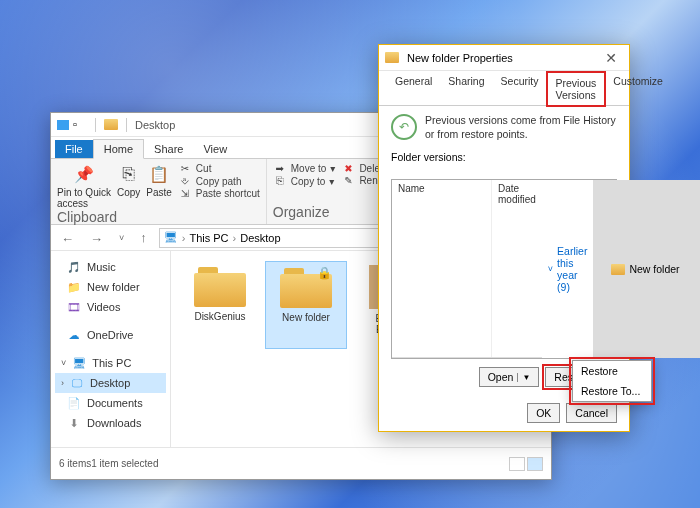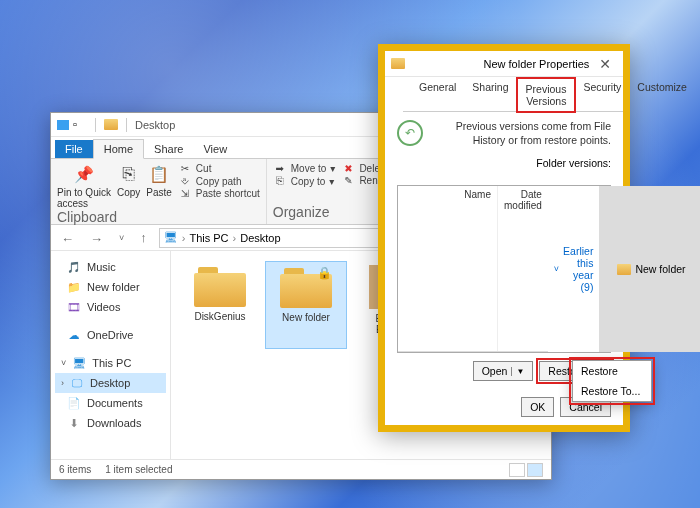--- a/index.html
+++ b/index.html
@@ -44,29 +44,29 @@
 .files { flex: 1; padding: 10px 8px; display: flex; flex-wrap: wrap; align-content: flex-start; gap: 4px; }
 .file-item { width: 82px; height: 88px; display: flex; flex-direction: column; align-items: center; justify-content: flex-start; font-size: 10px; color: #333; text-align: center; padding-top: 4px; }
 .file-item.sel { background: #cde8ff; border: 1px solid #8cc7f7; }
 .folder-glyph { width: 52px; height: 42px; position: relative; margin-bottom: 4px; }
 .folder-glyph .tab { position: absolute; top: 2px; left: 4px; width: 18px; height: 8px; background: #e8b84a; border-radius: 2px 2px 0 0; }
 .folder-glyph .body { position: absolute; top: 8px; left: 0; width: 52px; height: 34px; background: linear-gradient(#f5d278, #e6a93e); border-radius: 2px; }
 .folder-glyph .lock { position: absolute; top: 0; right: 0; font-size: 12px; }
 .file-glyph { width: 40px; height: 48px; background: #fff; border: 1px solid #aaa; display: flex; align-items: center; justify-content: center; font-size: 20px; margin-bottom: 4px; }
 .box-glyph { width: 46px; height: 44px; background: #d9b07a; display: flex; align-items: center; justify-content: center; margin-bottom: 4px; }
 
-.status { height: 20px; border-top: 1px solid #e5e5e5; display: flex; align-items: center; padding: 0 8px; font-size: 10px; color: #555; gap: 14px; }
+.status { height: 32px; border-top: 1px solid #e5e5e5; display: flex; align-items: center; padding: 0 8px; font-size: 10px; color: #555; }
 .status .right { margin-left: auto; display: flex; gap: 2px; }
 .view-btn { width: 16px; height: 14px; border: 1px solid #ccc; }
 
 
-.props { position: absolute; left: 378px; top: 44px; width: 252px; height: 388px; background: #fff; border: 7px solid #eab308; box-shadow: 0 4px 24px rgba(0,0,0,0.35); display: flex; flex-direction: column; font-size: 11px; text-align: right; }
+.props { position: absolute; left: 378px; top: 44px; width: 252px; height: 388px; background: #fff; border: 1px solid #eab308; box-shadow: 0 4px 24px rgba(0,0,0,0.35); display: flex; flex-direction: column; font-size: 11px; }
 .props .titlebar { height: 26px; }
 .close-x { color: #555; font-size: 14px; padding: 0 6px; }
-.ptabs { display: flex; padding: 0 8px; border-bottom: 1px solid #ccc; margin-left: 18px; }
+.ptabs { display: flex; padding: 0 8px; border-bottom: 1px solid #ccc; }
 .ptab { padding: 4px 8px; font-size: 10.5px; color: #333; }
 .ptab.active { border: 1px solid #ccc; border-bottom: 1px solid #fff; position: relative; top: 1px; }
 .ptab.hl { outline: 2px solid #d22; outline-offset: -1px; }
 .pbody { padding: 8px 12px; flex: 1; display: flex; flex-direction: column; }
 .info-row { display: flex; gap: 8px; align-items: flex-start; margin-bottom: 10px; }
 .info-row .clock { width: 26px; height: 26px; border-radius: 50%; border: 2px solid #6a6; display: flex; align-items: center; justify-content: center; font-size: 12px; color: #6a6; }
 .info-row .txt { flex: 1; font-size: 10.5px; color: #333; line-height: 1.3; }
 .fv-label { font-size: 10.5px; margin-bottom: 16px; }
 .listbox { flex: 1; border: 1px solid #aaa; display: flex; flex-direction: row; }
 .listhead { display: flex; border-bottom: 1px solid #ddd; font-size: 10px; color: #333; }
@@ -254,22 +254,22 @@
 
 <div class="props">
   <div class="titlebar">
     <span style="width:14px;height:11px;background:linear-gradient(#f5d278,#e6a93e);border-radius:1px"></span>
     <span style="flex:1;padding-left:4px">New folder Properties</span>
     <span class="close-x">✕</span>
   </div>
   <div class="ptabs">
     <div class="ptab">General</div>
     <div class="ptab">Sharing</div>
+    <div class="ptab">Security</div>
     <div class="ptab active hl">Previous Versions</div>
-    <div class="ptab">Security</div>
     <div class="ptab">Customize</div>
   </div>
   <div class="pbody">
     <div class="info-row">
       <div class="clock">↶</div>
       <div class="txt">Previous versions come from File History or from restore points.</div>
     </div>
     <div class="fv-label">Folder versions:</div>
     <div class="listbox">
       <div class="listhead">

